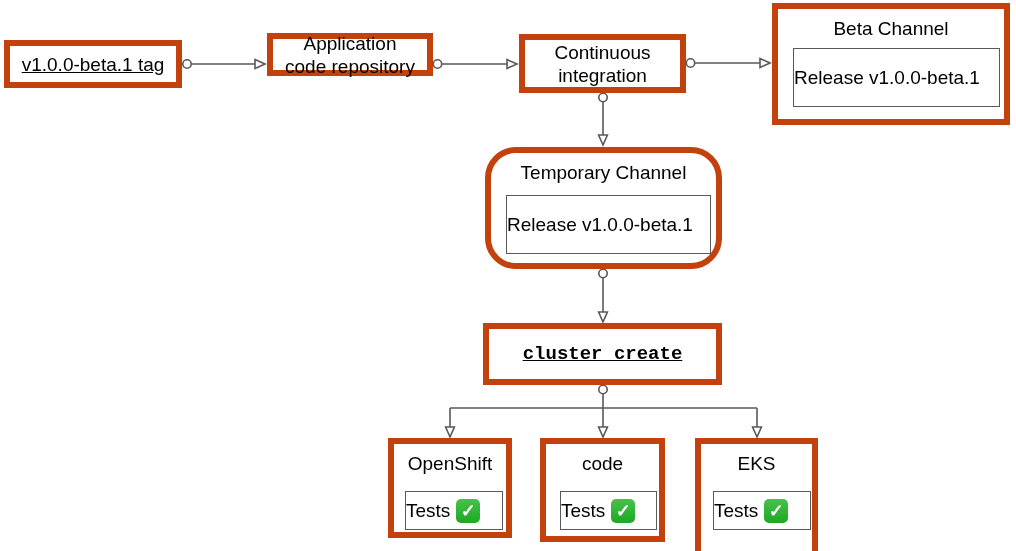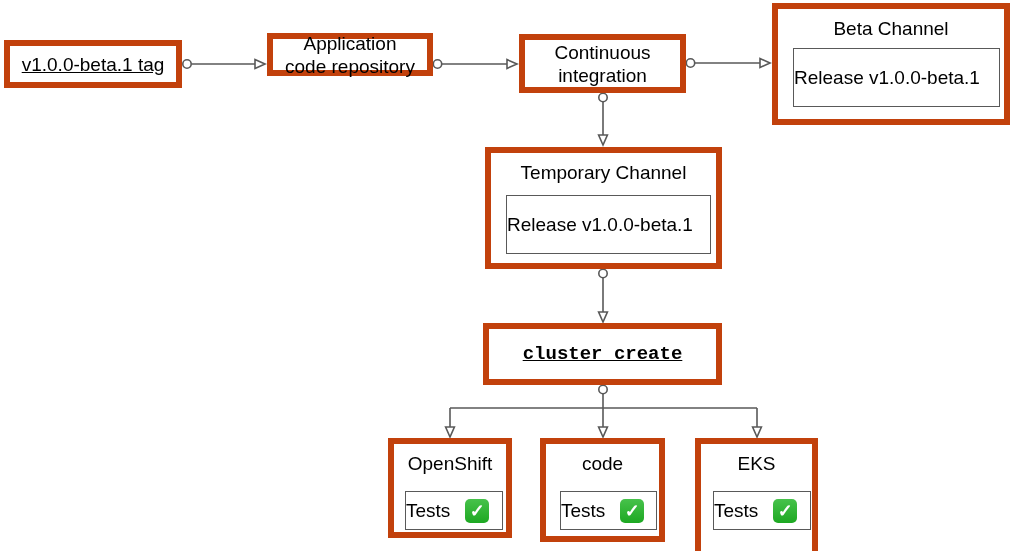--- a/index.html
+++ b/index.html
@@ -18,21 +18,21 @@
     position:absolute;left:0;right:0;top:8px;text-align:center;font-size:19px;line-height:23px;
   }
   .innerbox{
     position:absolute;box-sizing:border-box;background:#ffffff;border:1.6px solid #595959;
     display:flex;align-items:center;justify-content:flex-start;font-size:19px;
   }
   .mono{
     font-family:"Liberation Mono","DejaVu Sans Mono",monospace;
     font-weight:bold;font-size:19px;letter-spacing:0px;
   }
-  .tests{gap:15px;}
+  .tests{gap:6px;}
   .check{
     width:24px;height:24px;border-radius:5px;flex:0 0 auto;
     background:linear-gradient(180deg,#47c24b 0%,#1da822 100%);
     color:#ffffff;font-size:18px;font-weight:bold;line-height:24px;
     display:flex;align-items:center;justify-content:center;
   }
 </style>
 </head>
 <body>
 
@@ -95,21 +95,21 @@
     <span style="padding:0 18px;">Continuous integration</span>
   </div>
 
   <div class="node group" style="left:772px;top:3px;width:238px;height:122px;">
     <span class="title">Beta Channel</span>
     <div class="innerbox" style="left:15px;top:39px;width:207px;height:59px;">
       <span>Release v1.0.0-beta.1</span>
     </div>
   </div>
 
-  <div class="node group" style="left:485px;top:147px;width:237px;height:122px;">
+  <div class="node group" style="left:485px;top:147px;width:237px;height:122px;border-radius:31px;">
     <span class="title">Temporary Channel</span>
     <div class="innerbox" style="left:15px;top:42px;width:205px;height:59px;">
       <span>Release v1.0.0-beta.1</span>
     </div>
   </div>
 
   <div class="node" style="left:483px;top:323px;width:239px;height:62px;text-decoration:underline;">
     <span class="mono">cluster create</span>
   </div>
 

